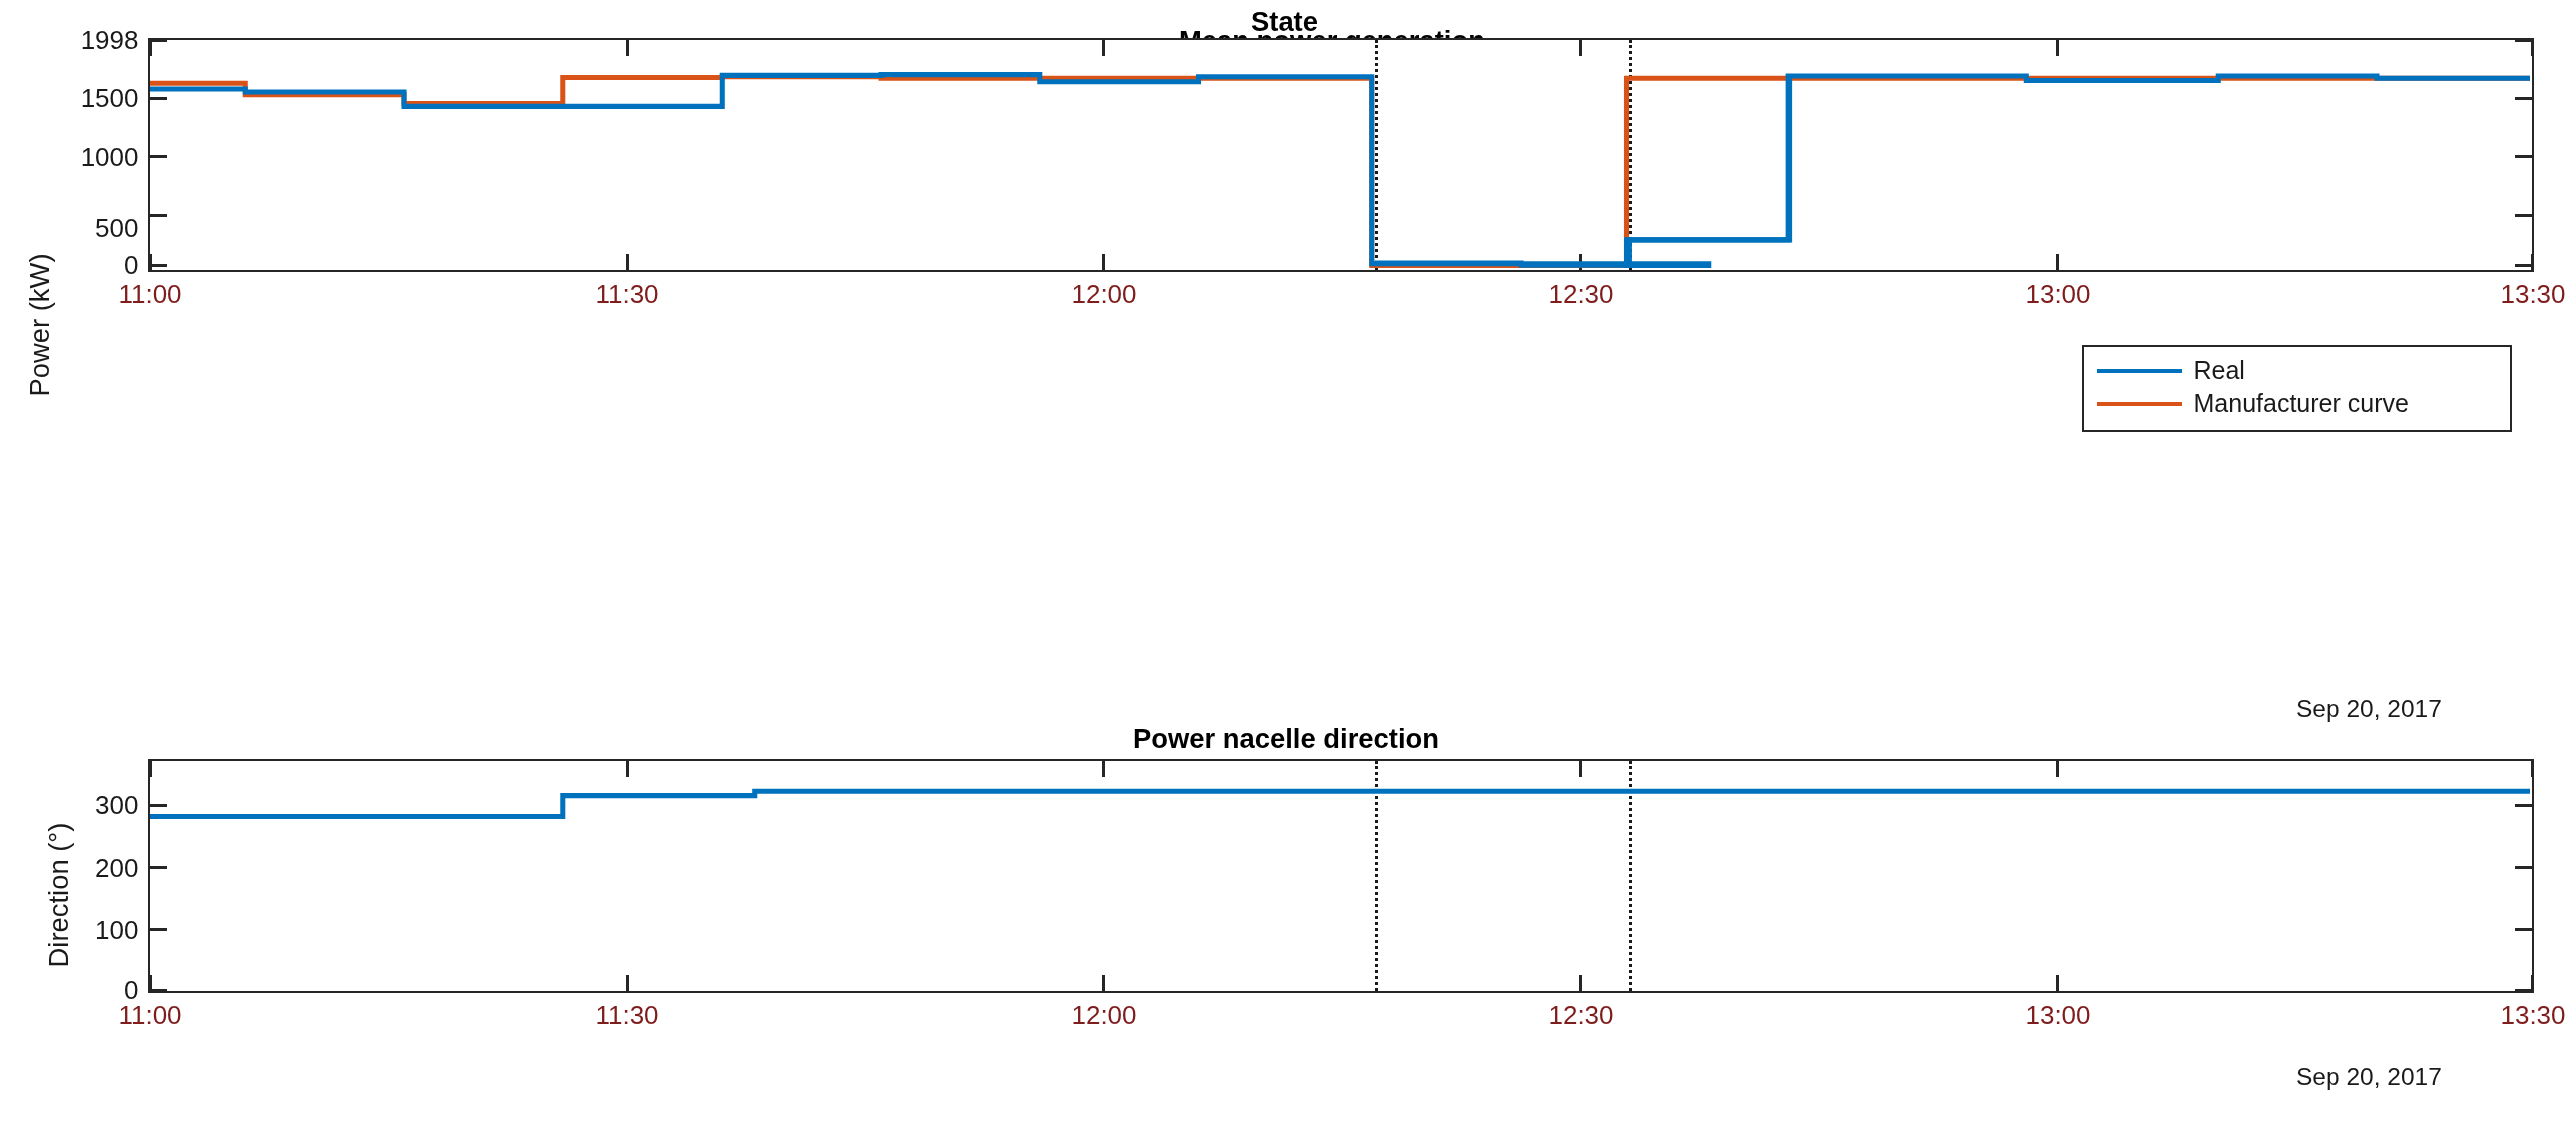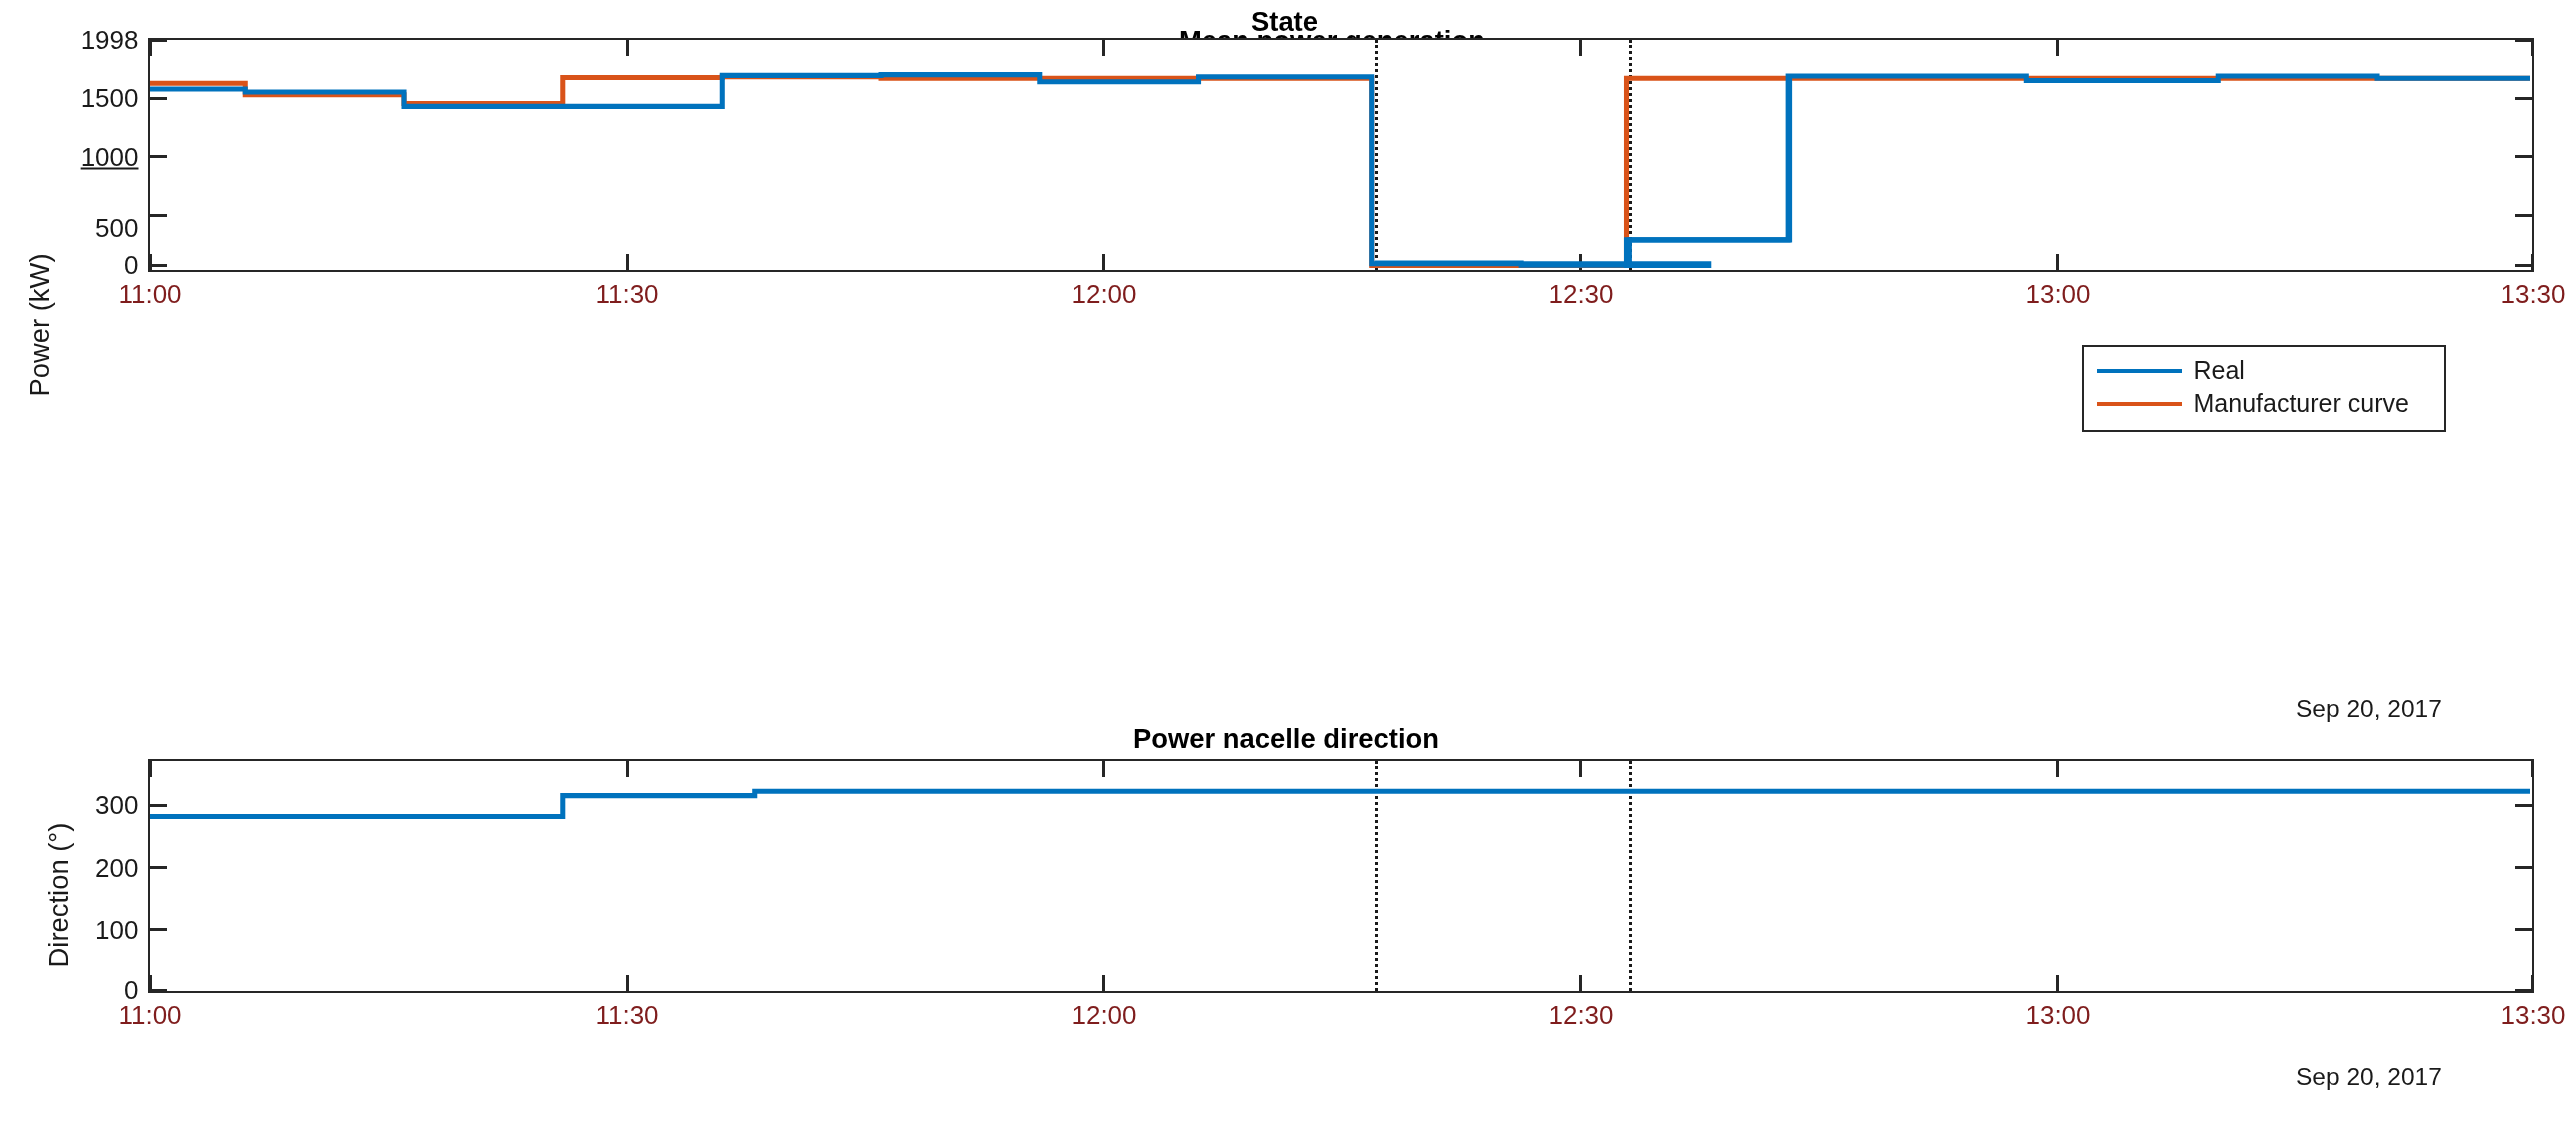--- a/index.html
+++ b/index.html
@@ -48,21 +48,21 @@
     transform-origin:50% 50%;
   }
   .date-note{position:absolute;font-size:24.5px;color:#1a1a1a;white-space:nowrap;}
 
   
   .vmark{position:absolute;top:0;bottom:0;width:0;border-left:3.6px dotted #1a1a1a;}
 
   
   #legend{
     position:absolute;border:2.9px solid #262626;background:#fff;box-sizing:border-box;
-    left:2082px;top:345px;width:364px;height:87px;padding:7.2px 0 0 0;
+    left:2082px;top:345px;width:430px;height:87px;padding:7.2px 0 0 0;
   }
   .legend-row{display:flex;align-items:center;height:33px;padding-left:13px;}
   .legend-swatch{width:85px;height:4.3px;margin-right:11.5px;flex:0 0 auto;}
   .legend-text{font-size:25px;color:#1a1a1a;white-space:nowrap;}
   #power-title{left:1179px;top:2.9px;width:231px;margin-top:22px;}
   #power-box{left:148px;top:38px;width:2386px;height:234px;}
   #power-yaxis-name{left:-58px;top:123px;transform:rotate(-90deg);}
 
   
   #dir-title{left:1133px;top:723px;width:224px;}
@@ -101,21 +101,21 @@
   <div class="ytick-in" style="top:224px;"></div>
 
   <div class="ytick-right" style="top:-1.4px;"></div>
   <div class="ytick-right" style="top:57px;"></div>
   <div class="ytick-right" style="top:115px;"></div>
   <div class="ytick-right" style="top:174px;"></div>
   <div class="ytick-right" style="top:224px;"></div>
 
   <div class="ylabel-txt" style="top:0px;">1998</div>
   <div class="ylabel-txt" style="top:58px;text-align:right;">1500</div>
-  <div class="ylabel-txt" style="top:117px;text-decoration:underline;">1000</div>
+  <div class="ylabel-txt" style="top:117px;">1000</div>
   <div class="ylabel-txt" style="top:188px;">500</div>
   <div class="ylabel-txt" style="top:225px;">0</div>
 
   <div class="xtick" style="left:-1.4px;"></div>
   <div class="xtick" style="left:476px;"></div>
   <div class="xtick" style="left:952px;"></div>
   <div class="xtick" style="left:1429px;"></div>
   <div class="xtick" style="left:1906px;"></div>
   <div class="xtick" style="left:2381px;"></div>
 

